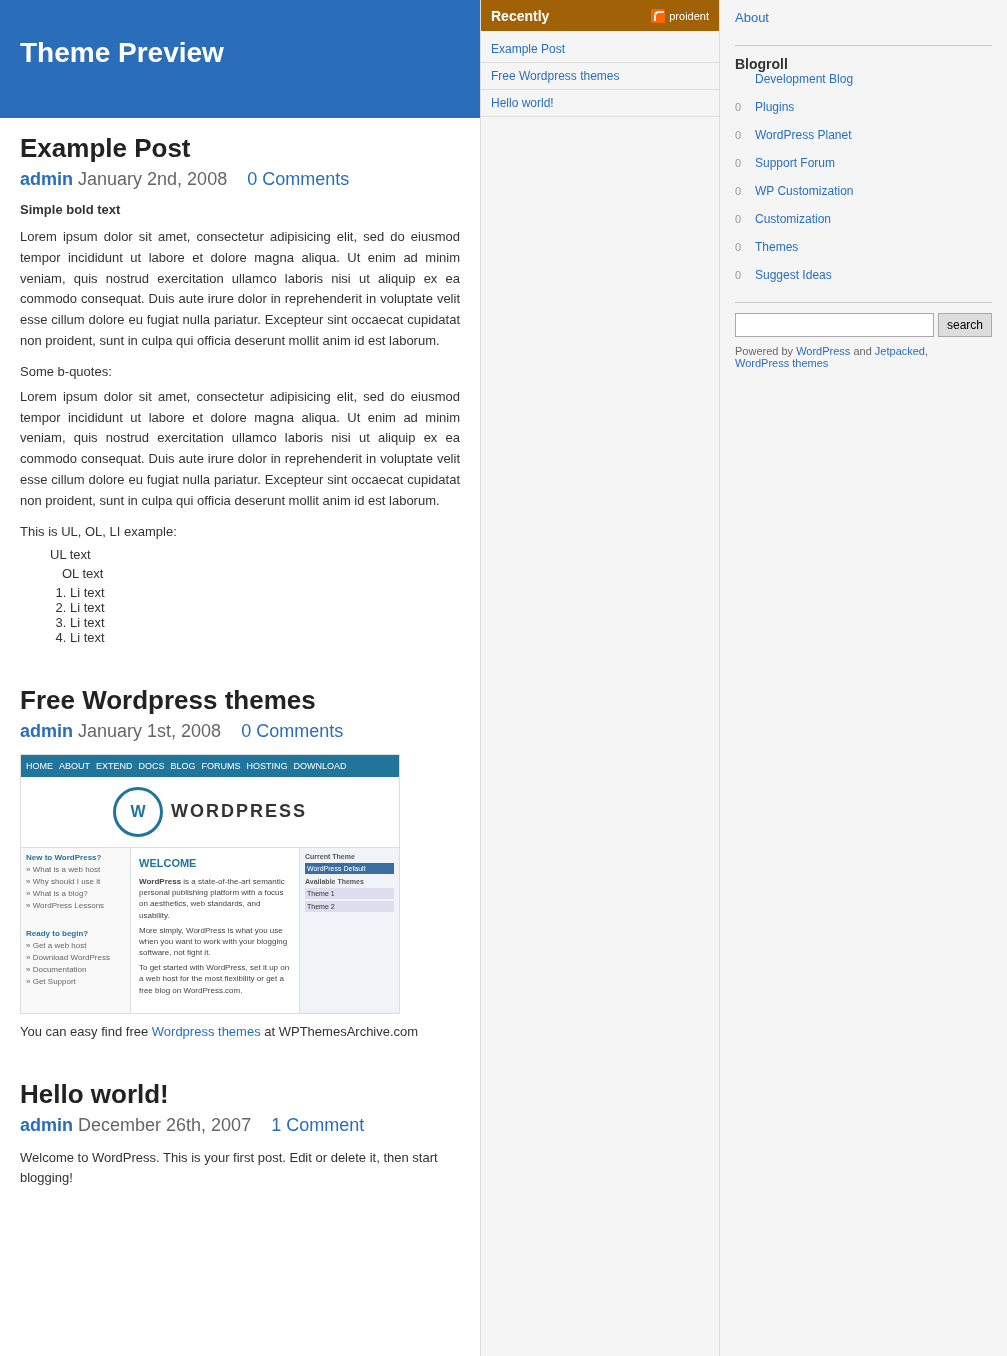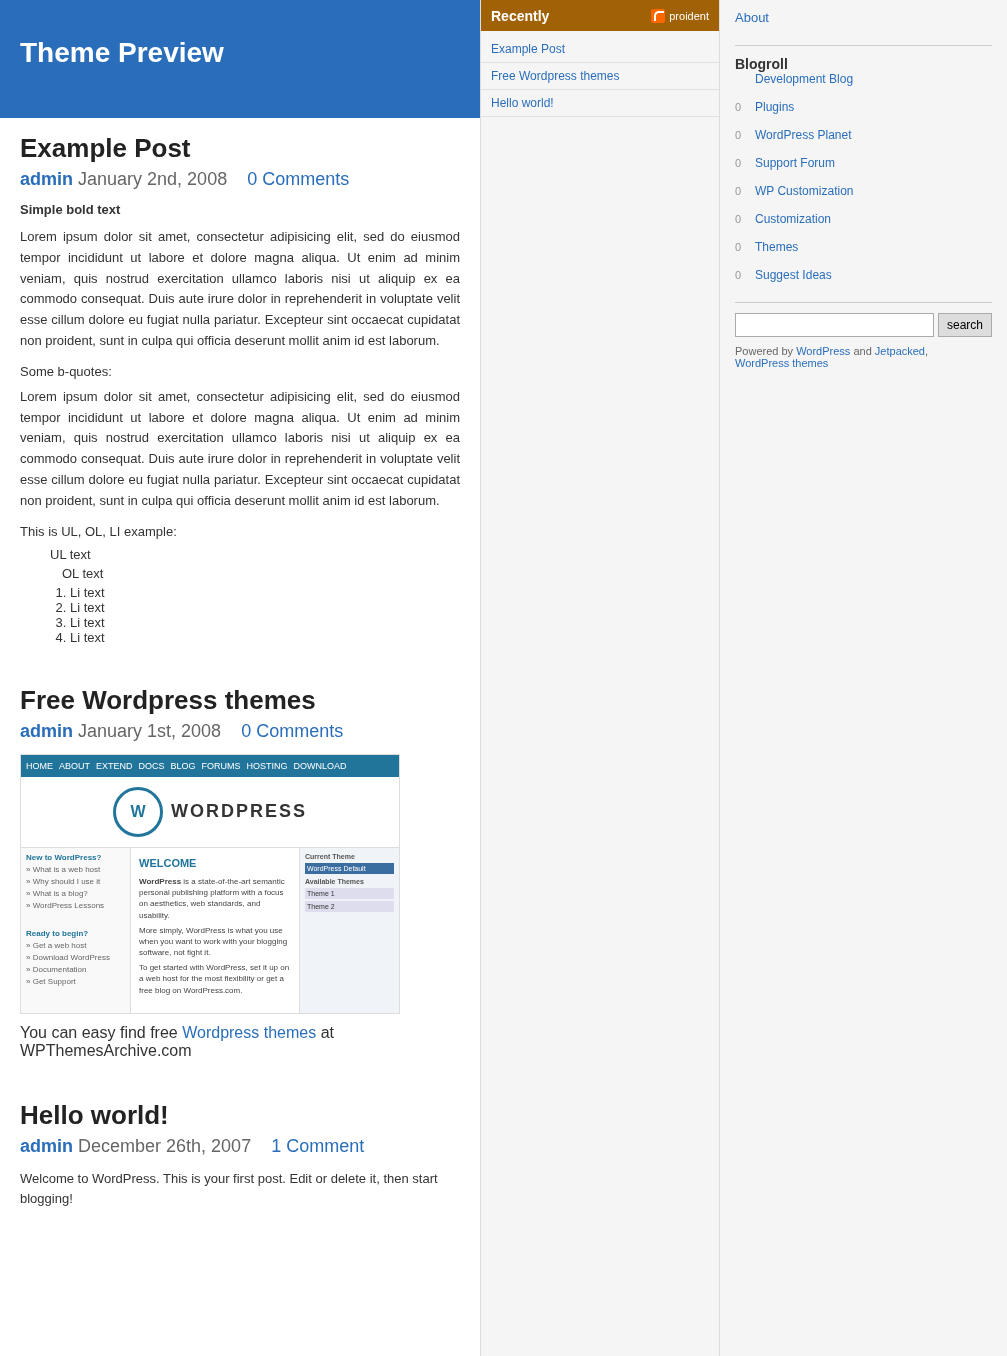--- a/index.html
+++ b/index.html
@@ -203,21 +203,21 @@
     .screenshot-theme-box {
       background: #3a6da0;
       color: #fff;
       font-size: 7px;
       font-family: Arial, sans-serif;
       padding: 2px;
       margin-bottom: 3px;
     }
 
     .find-themes-text {
-      font-size: 16px;
+      font-size: 13px;
       font-family: Arial, sans-serif;
       margin-top: 5px;
     }
 
     
     #middle-panel {
       width: 240px;
       background: #f5f5f5;
       border-left: 1px solid #ddd;
       border-right: 1px solid #ddd;

